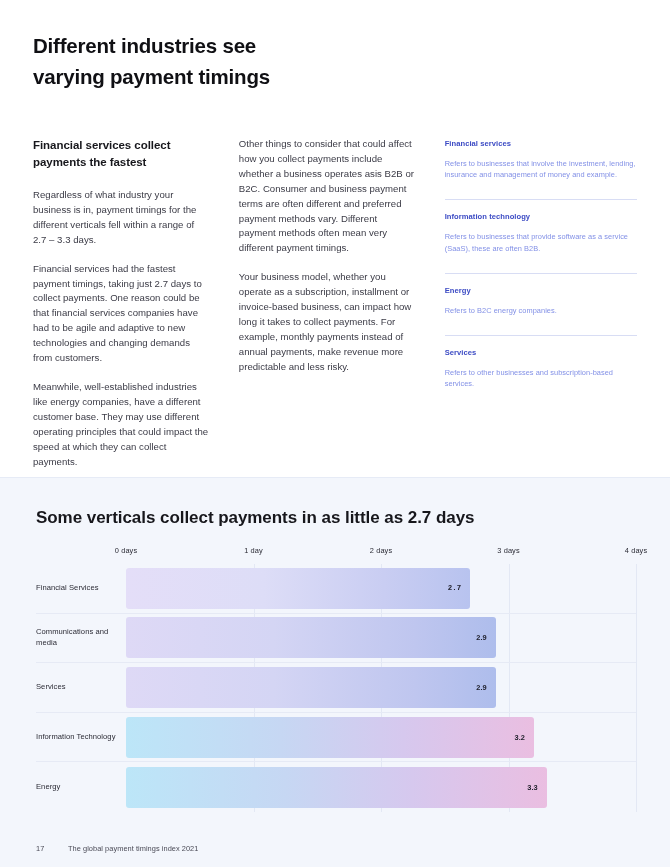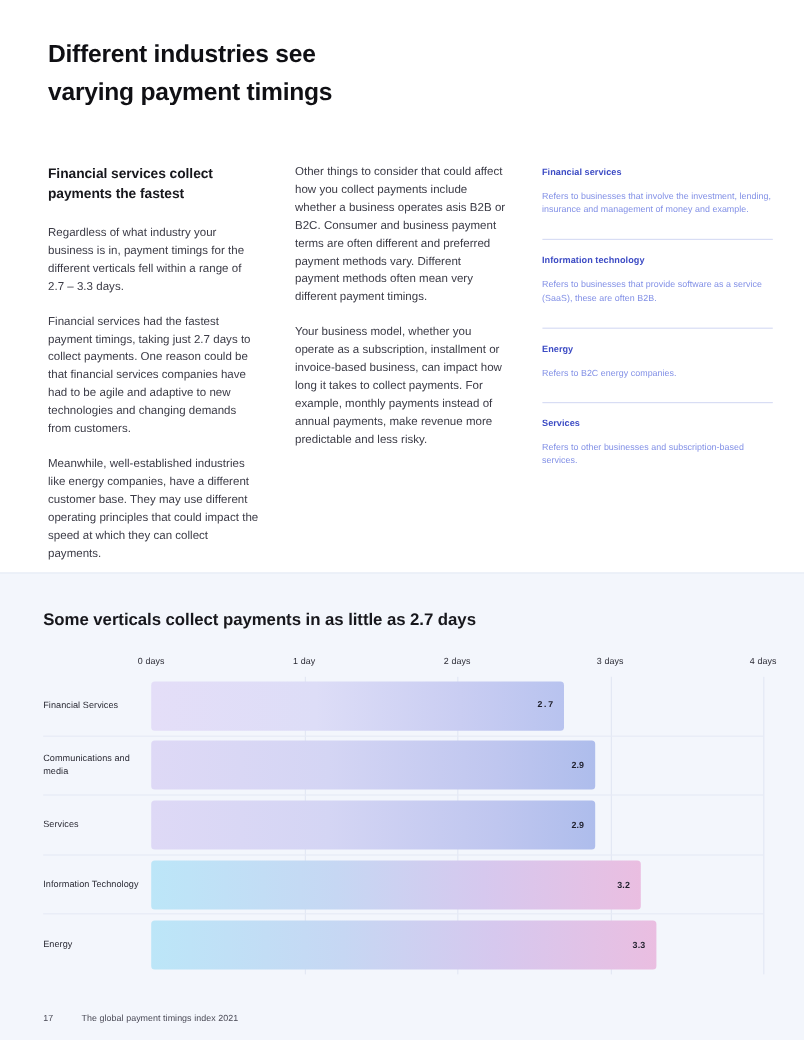--- a/index.html
+++ b/index.html
@@ -15,21 +15,21 @@
   .page {
     position: relative;
     width: 670px;
     height: 867px;
     background: #ffffff;
   }
 
   
   .top-section {
     position: absolute;
-    left: 7px; top: 0;
+    left: 0; top: 0;
     width: 654px;
     height: 477px;
     background: #ffffff;
   }
 
   .page-title {
     position: absolute;
     left: 33px;
     top: 30px;
     width: 420px;
@@ -107,21 +107,21 @@
     width: 670px;
     height: 390px;
     background: #f3f6fc;
     border-top: 1px solid #e6ebf6;
   }
 
   .chart-title {
     position: absolute;
     left: 36px;
     top: 30px;
-    font-size: 14px;
+    font-size: 17px;
     font-weight: 700;
     color: #17171c;
     letter-spacing: -0.05px;
   }
 
   .chart-area {
     position: absolute;
     left: 36px;
     top: 68px;
     width: 600px;

